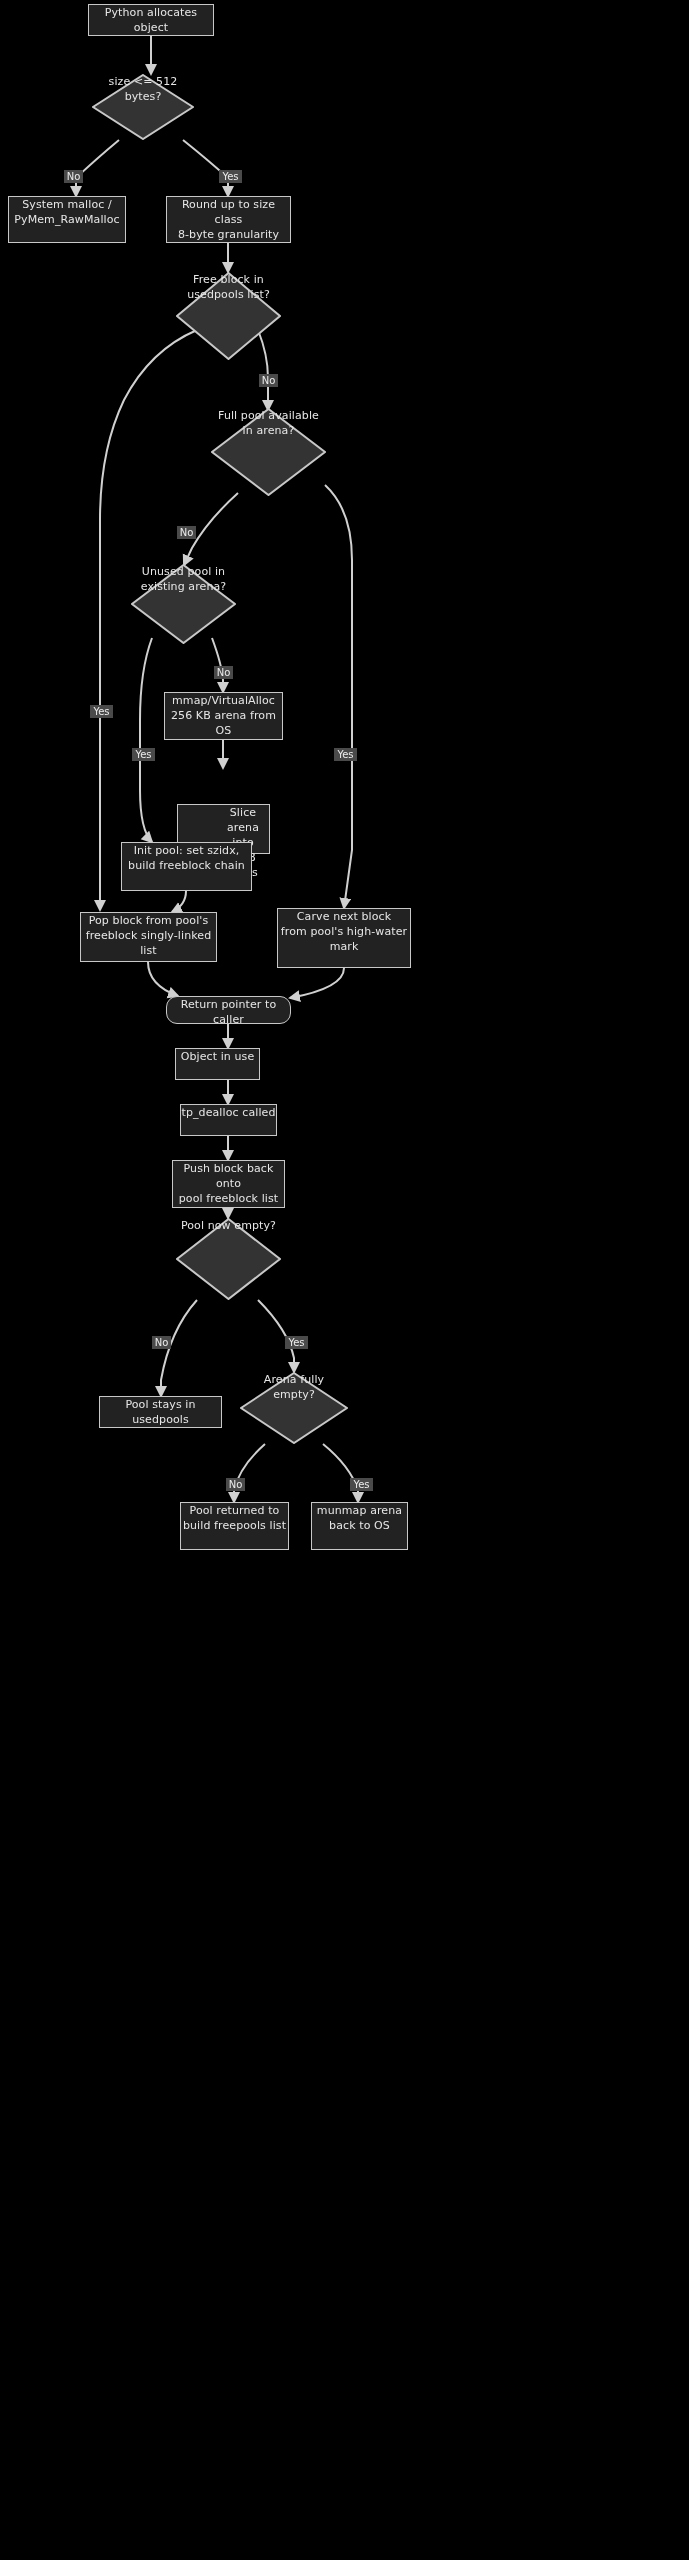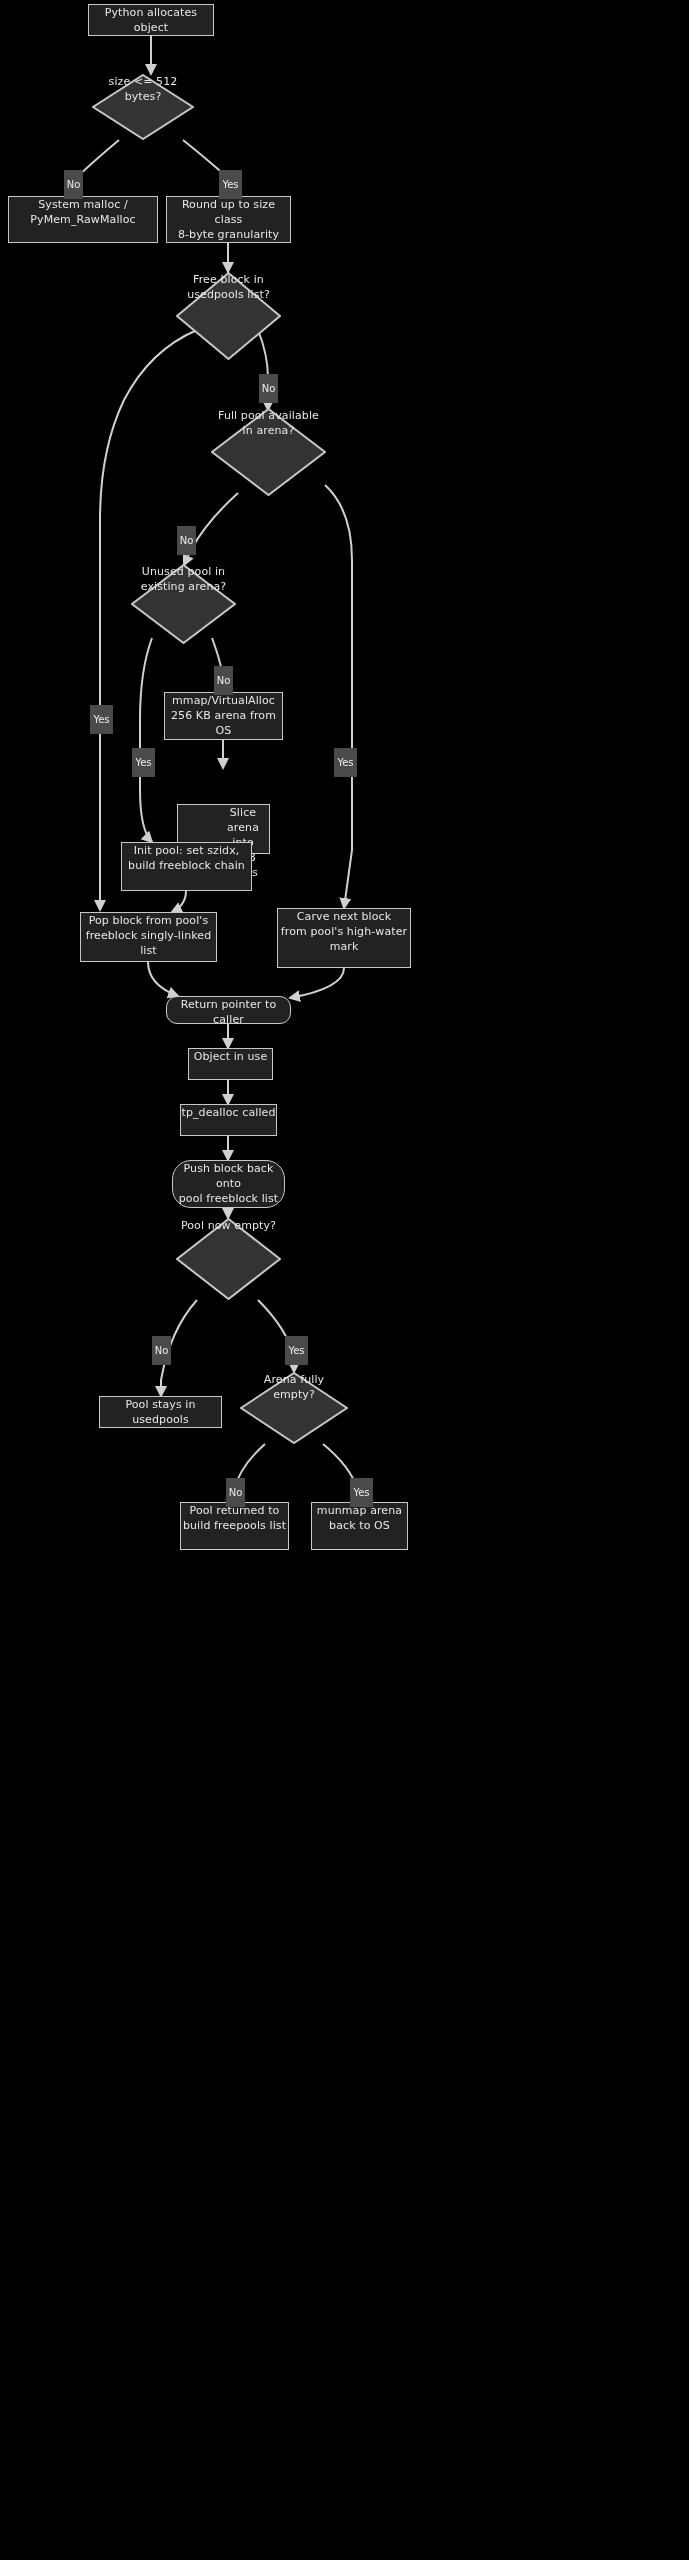--- a/index.html
+++ b/index.html
@@ -58,21 +58,21 @@
     position: relative;
     z-index: 2;
     padding: 0 4px;
   }
   .edge-label {
     position: absolute;
     background: #4a4a4a;
     color: #ededed;
     font-size: 10px;
     line-height: 13px;
-    padding: 8px 2px;
+    padding: 0px 2px;
     box-sizing: border-box;
     text-align: center;
     z-index: 5;
     font-family: "DejaVu Sans", sans-serif;
   }
 </style>
 </head>
 <body>
 
 <div id="flow-root">
@@ -137,21 +137,21 @@
     <span>Python allocates object</span>
   </div>
 
   <div class="node diamond-wrap" style="left:92px; top:74px; width:102px; height:66px;">
     <svg class="diamond-shape" viewBox="0 0 102 66" preserveAspectRatio="none">
       <polygon points="51,1 101,33 51,65 1,33" fill="#333333" stroke="#c8c8c8" stroke-width="2"></polygon>
     </svg>
     <span class="diamond-label">size &lt;= 512 bytes?</span>
   </div>
 
-  <div class="node box" style="left:8px; top:196px; width:150px; height:47px;">
+  <div class="node box" style="left:8px; top:196px; width:118px; height:47px;">
     <span>System malloc /
 PyMem_RawMalloc</span>
   </div>
 
   <div class="node box" style="left:166px; top:196px; width:125px; height:47px;">
     <span>Round up to size class
 8-byte granularity</span>
   </div>
 
   <div class="node diamond-wrap" style="left:176px; top:272px; width:105px; height:88px;">
@@ -201,29 +201,29 @@
   <div class="node box" style="left:277px; top:908px; width:134px; height:60px;">
     <span>Carve next block
 from pool's high-water
 mark</span>
   </div>
 
   <div class="node box" style="left:166px; top:996px; width:125px; height:28px;border-radius:11px;">
     <span>Return pointer to caller</span>
   </div>
 
-  <div class="node box" style="left:188px; top:1048px; width:85px; height:32px;">
+  <div class="node box" style="left:175px; top:1048px; width:85px; height:32px;">
     <span>Object in use</span>
   </div>
 
   <div class="node box" style="left:180px; top:1104px; width:97px; height:32px;">
     <span>tp_dealloc called</span>
   </div>
 
-  <div class="node box" style="left:172px; top:1160px; width:113px; height:48px;border-radius:19px;">
+  <div class="node box" style="left:172px; top:1160px; width:113px; height:48px;">
     <span>Push block back onto
 pool freeblock list</span>
   </div>
 
   <div class="node diamond-wrap" style="left:176px; top:1218px; width:105px; height:82px;">
     <svg class="diamond-shape" viewBox="0 0 105 82" preserveAspectRatio="none">
       <polygon points="52.5,1 104,41 52.5,81 1,41" fill="#333333" stroke="#c8c8c8" stroke-width="2"></polygon>
     </svg>
     <span class="diamond-label">Pool now empty?</span>
   </div>

